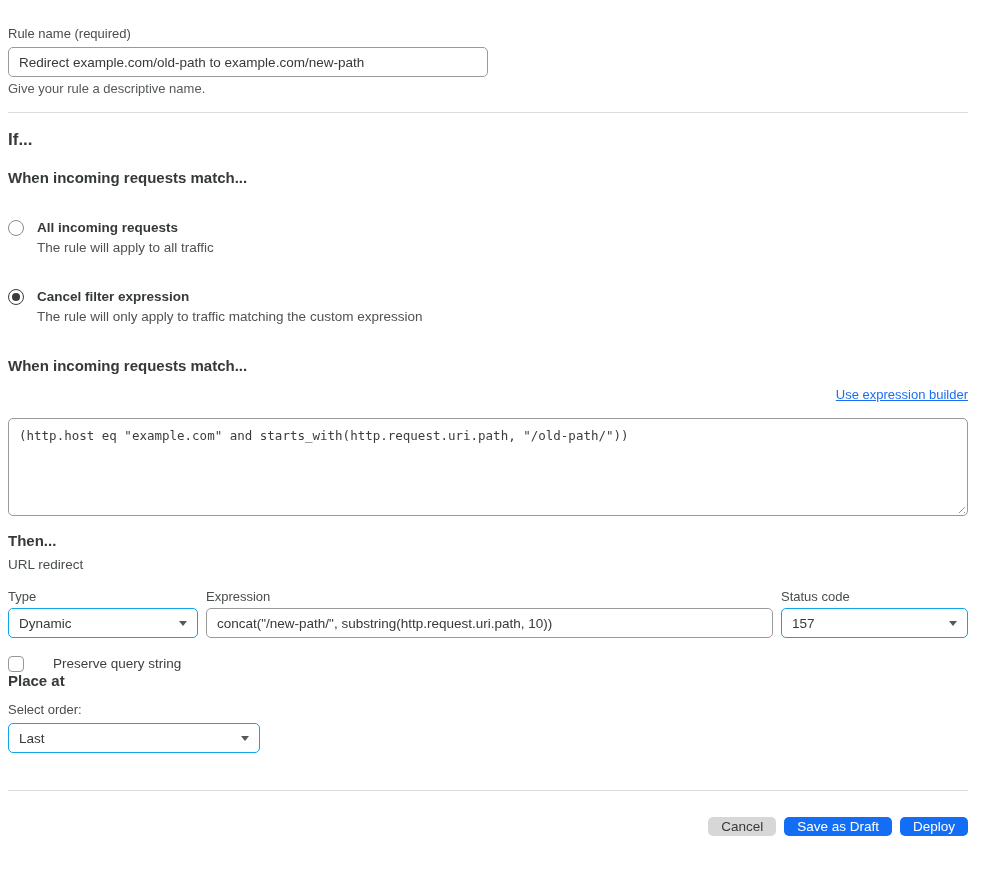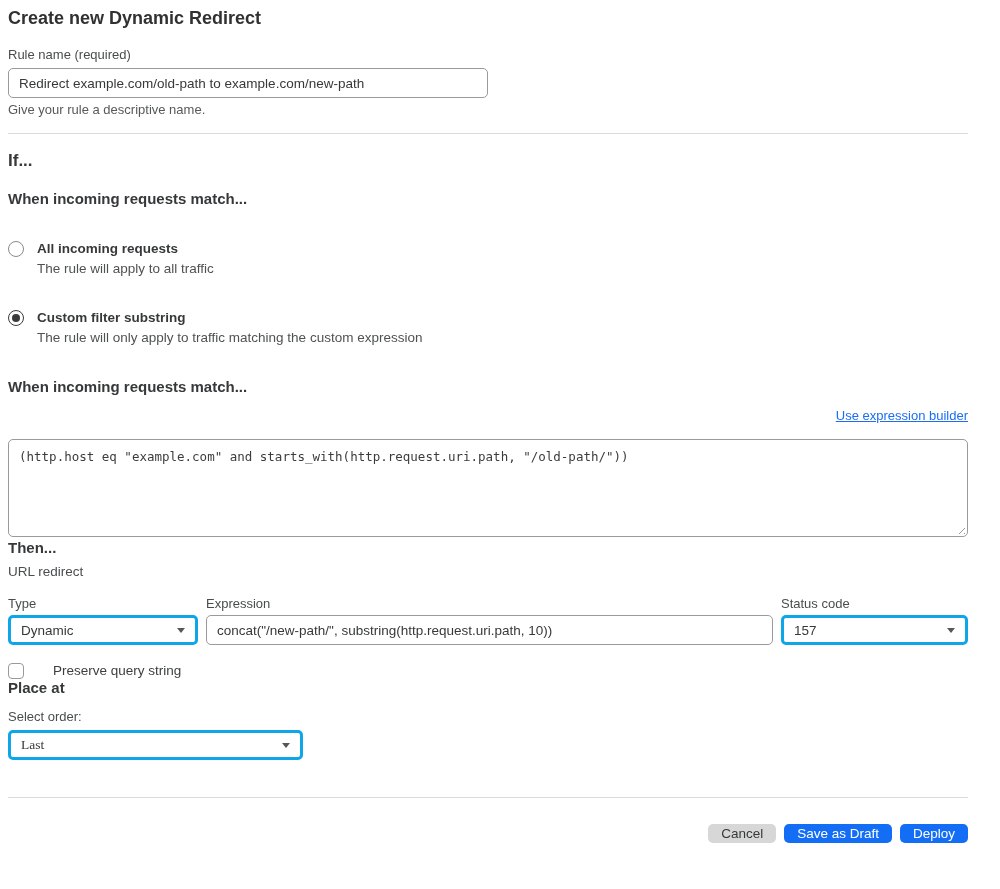--- a/index.html
+++ b/index.html
@@ -71,70 +71,69 @@
     font-size: 12.5px; line-height: 17px; color: #3a3d3e;
     resize: none; outline: none; background: #fff;
   }
   .resize-handle {
     position: absolute; right: 3px; bottom: 3px; width: 10px; height: 10px;
     background: repeating-linear-gradient(135deg, transparent 0 2.5px, #9a9a9a 2.5px 3.5px);
     clip-path: polygon(100% 0, 100% 100%, 0 100%);
     pointer-events: none;
   }
 
-  .then-heading { margin-top: 2px; }
+  .then-heading { margin-top: 16px; }
   .action-label { font-size: 13.5px; color: #494d4e; line-height: 16px; margin-top: 7px; }
 
   .then-row { display: flex; gap: 8px; margin-top: 16px; }
   .col-type { width: 190px; flex: 0 0 190px; }
   .col-expression { flex: 1 1 auto; }
   .col-status { width: 187px; flex: 0 0 187px; }
   .then-row .text-input, .select-box { margin-top: 3px; }
 
   .select-box {
     display: flex; align-items: center; justify-content: space-between;
-    border: 3px solid #0ea5e9; border-radius: 5px;
+    border: 1px solid #0ea5e9; border-radius: 5px;
     height: 30px; padding: 0 10px; background: #fff; cursor: pointer;
     font-size: 13.5px; color: #36393a;
   }
   .caret-down {
     width: 0; height: 0;
     border-left: 4.5px solid transparent;
     border-right: 4.5px solid transparent;
     border-top: 5.5px solid #54585a;
     margin-left: 8px;
   }
 
   .checkbox-row { display: flex; align-items: center; margin-top: 17px; cursor: pointer; }
   .checkbox-control {
     width: 16px; height: 16px; border: 1px solid #999; border-radius: 4px;
     background: #fff; flex: 0 0 16px;
   }
   .checkbox-label { font-size: 13.5px; color: #3c3f40; margin-left: 29px; line-height: 17px; }
 
   .place-at-heading { }
   .order-label { margin-top: 12px; }
-  .order-select { width: 295px; margin-top: 5px; font-family: Liberation Serif, serif; }
+  .order-select { width: 252px; margin-top: 5px; }
 
   .footer-actions { display: flex; justify-content: flex-end; gap: 8px; margin-top: 26px; }
   .btn {
     font-family: "Liberation Sans", "DejaVu Sans", sans-serif;
     font-size: 13.5px; line-height: 1;
     height: 19px; padding: 0 13px;
     border: none; border-radius: 5px; cursor: pointer;
   }
   .btn-secondary { background: #d7d7d7; color: #36393a; }
   .btn-primary { background: #146ef5; color: #ffffff; }
 </style>
 </head>
 <body>
 
 <div class="container">
 
-  <h1 class="page-title">Create new Dynamic Redirect</h1>
 
   <div class="rule-name-group">
     <div class="field-label">Rule name (required)</div>
     <input type="text" class="text-input rule-name-input" value="Redirect example.com/old-path to example.com/new-path" style="">
     <div class="help-text">Give your rule a descriptive name.</div>
   </div>
 
   <hr class="divider divider-1">
 
   <h2 class="section-heading">If...</h2>
@@ -145,21 +144,21 @@
     <span class="radio-control"></span>
     <span class="radio-texts">
       <span class="radio-label" style="display:block;">All incoming requests</span>
       <span class="radio-desc" style="display:block;">The rule will apply to all traffic</span>
     </span>
   </div>
 
   <div class="radio-row">
     <span class="radio-control checked"></span>
     <span class="radio-texts">
-      <span class="radio-label" style="display:block;">Custom filter substring</span>
+      <span class="radio-label" style="display:block;">Cancel filter expression</span>
       <span class="radio-desc" style="display:block;">The rule will only apply to traffic matching the custom expression</span>
     </span>
   </div>
 
   <h3 class="sub-heading match-heading-2">When incoming requests match...</h3>
 
   <div class="builder-link-row">
     <a class="builder-link">Use expression builder</a>
   </div>
 

